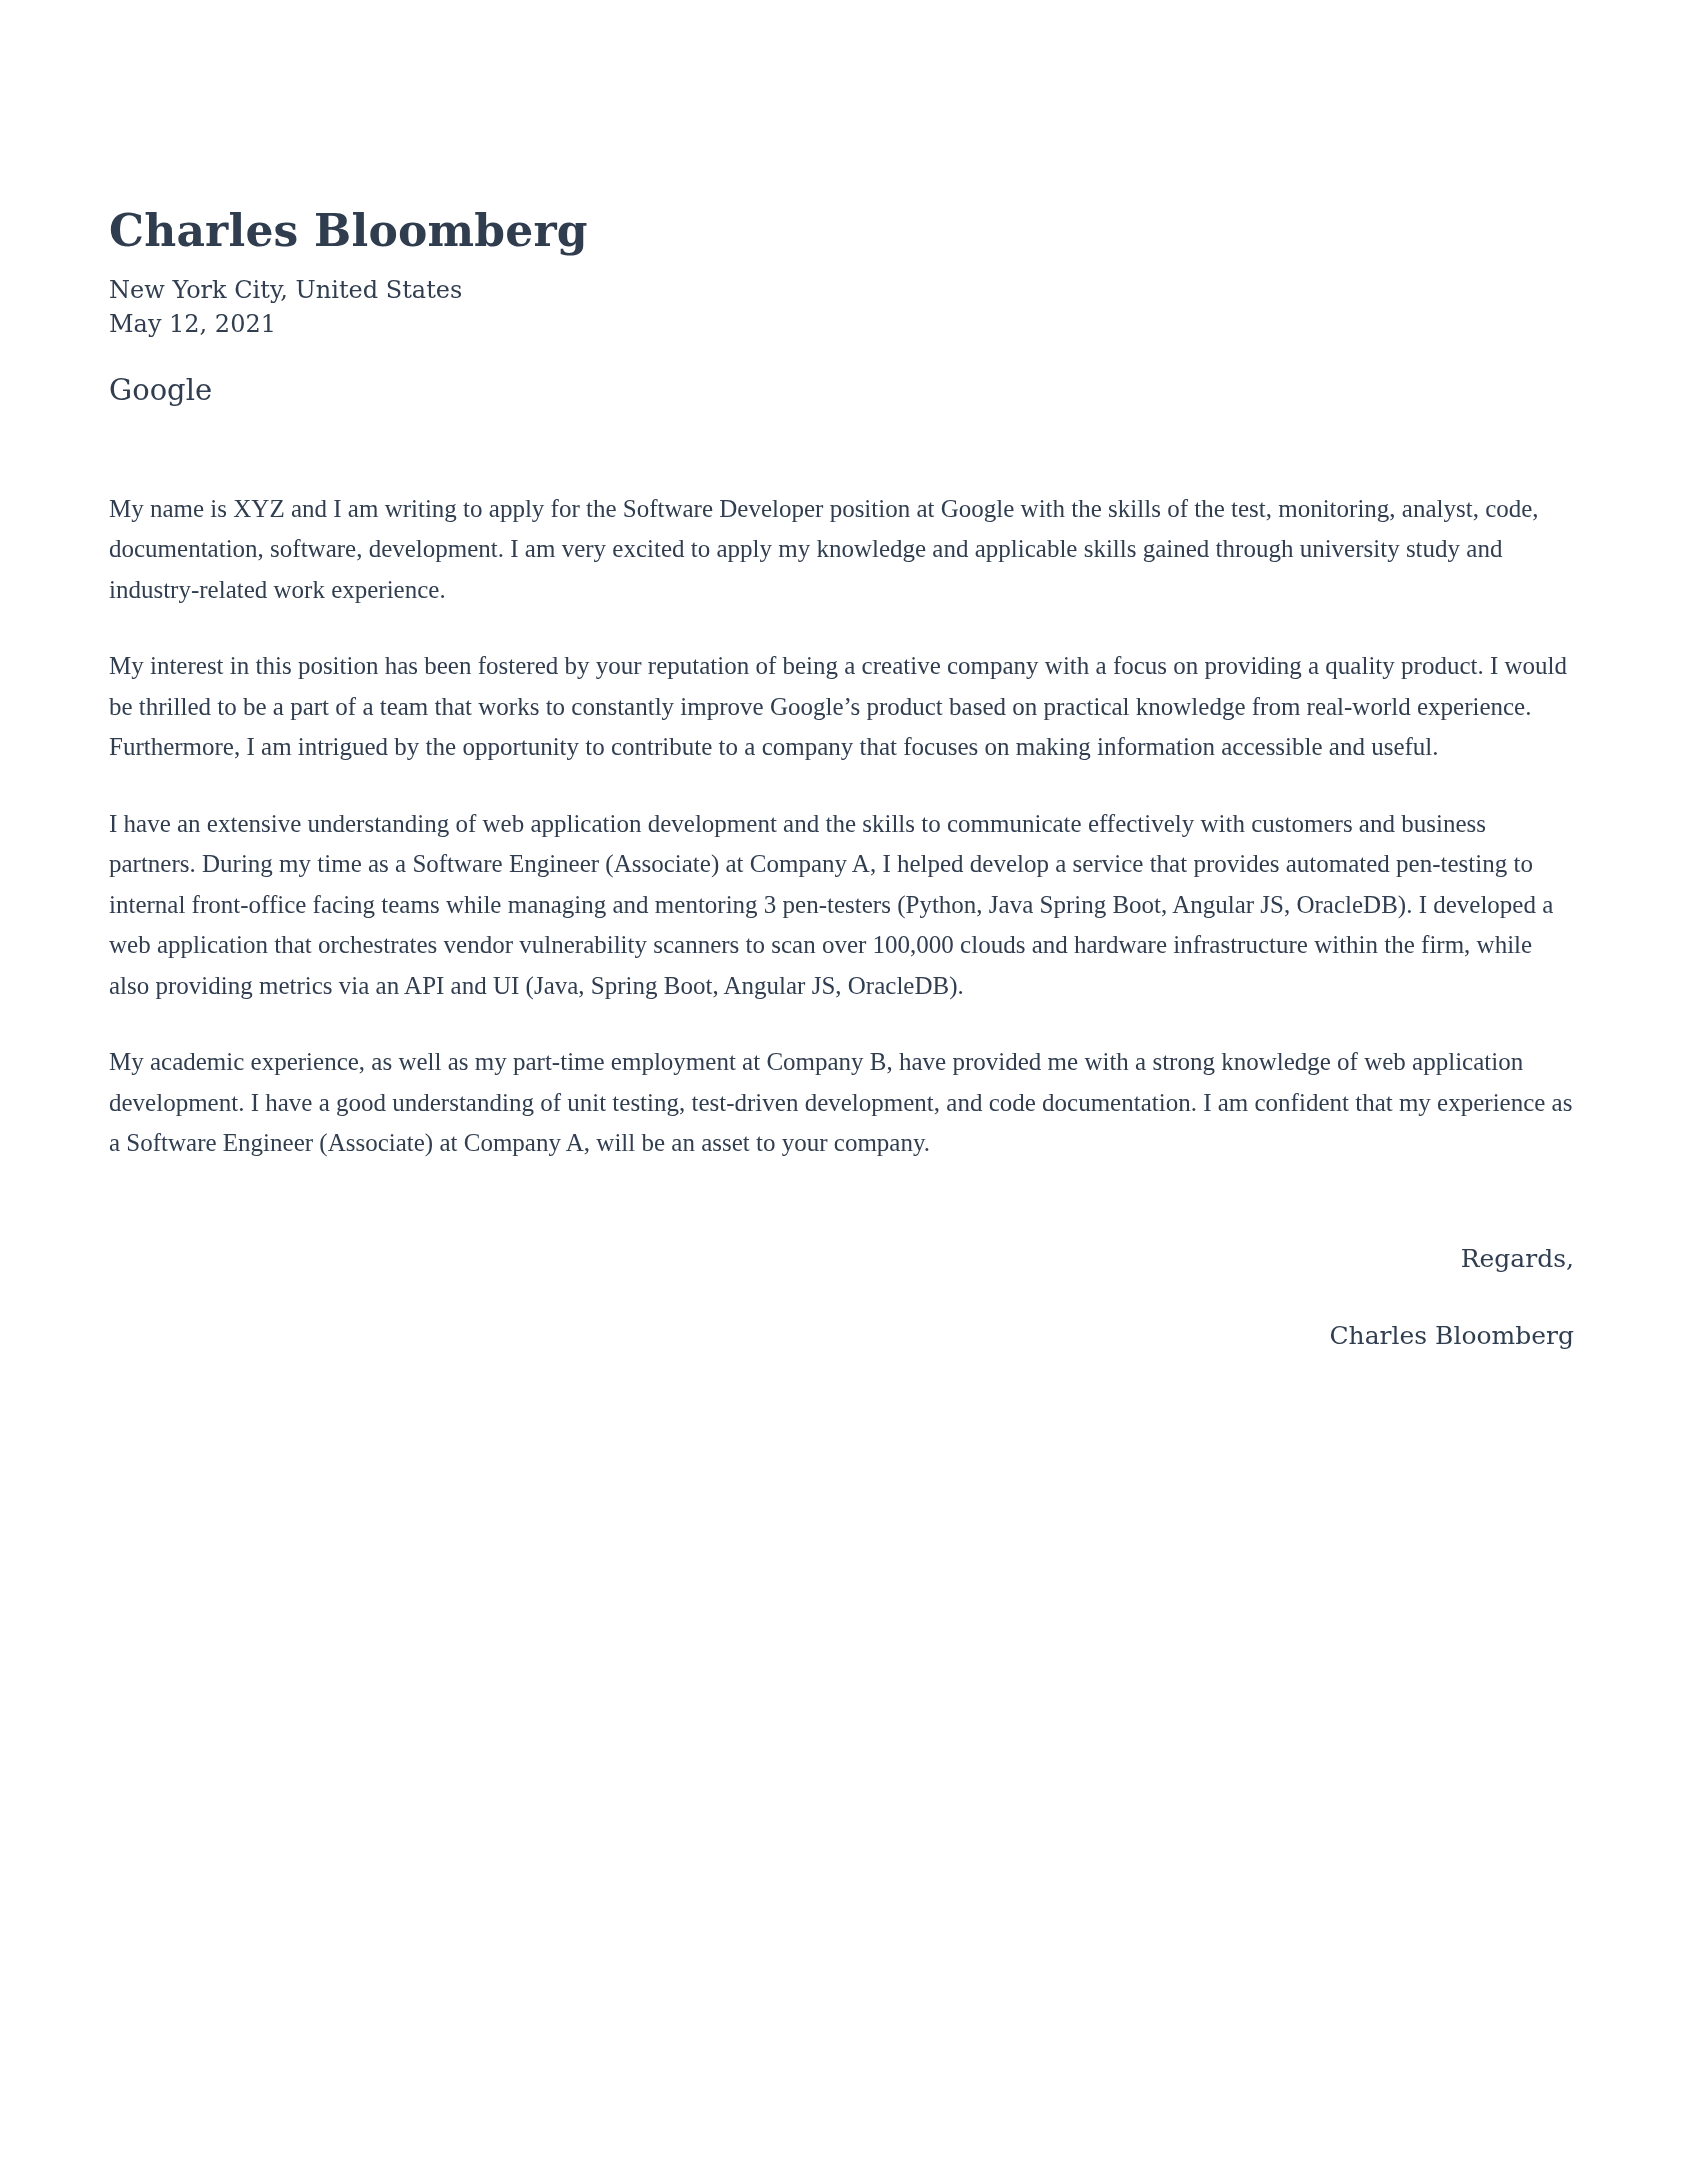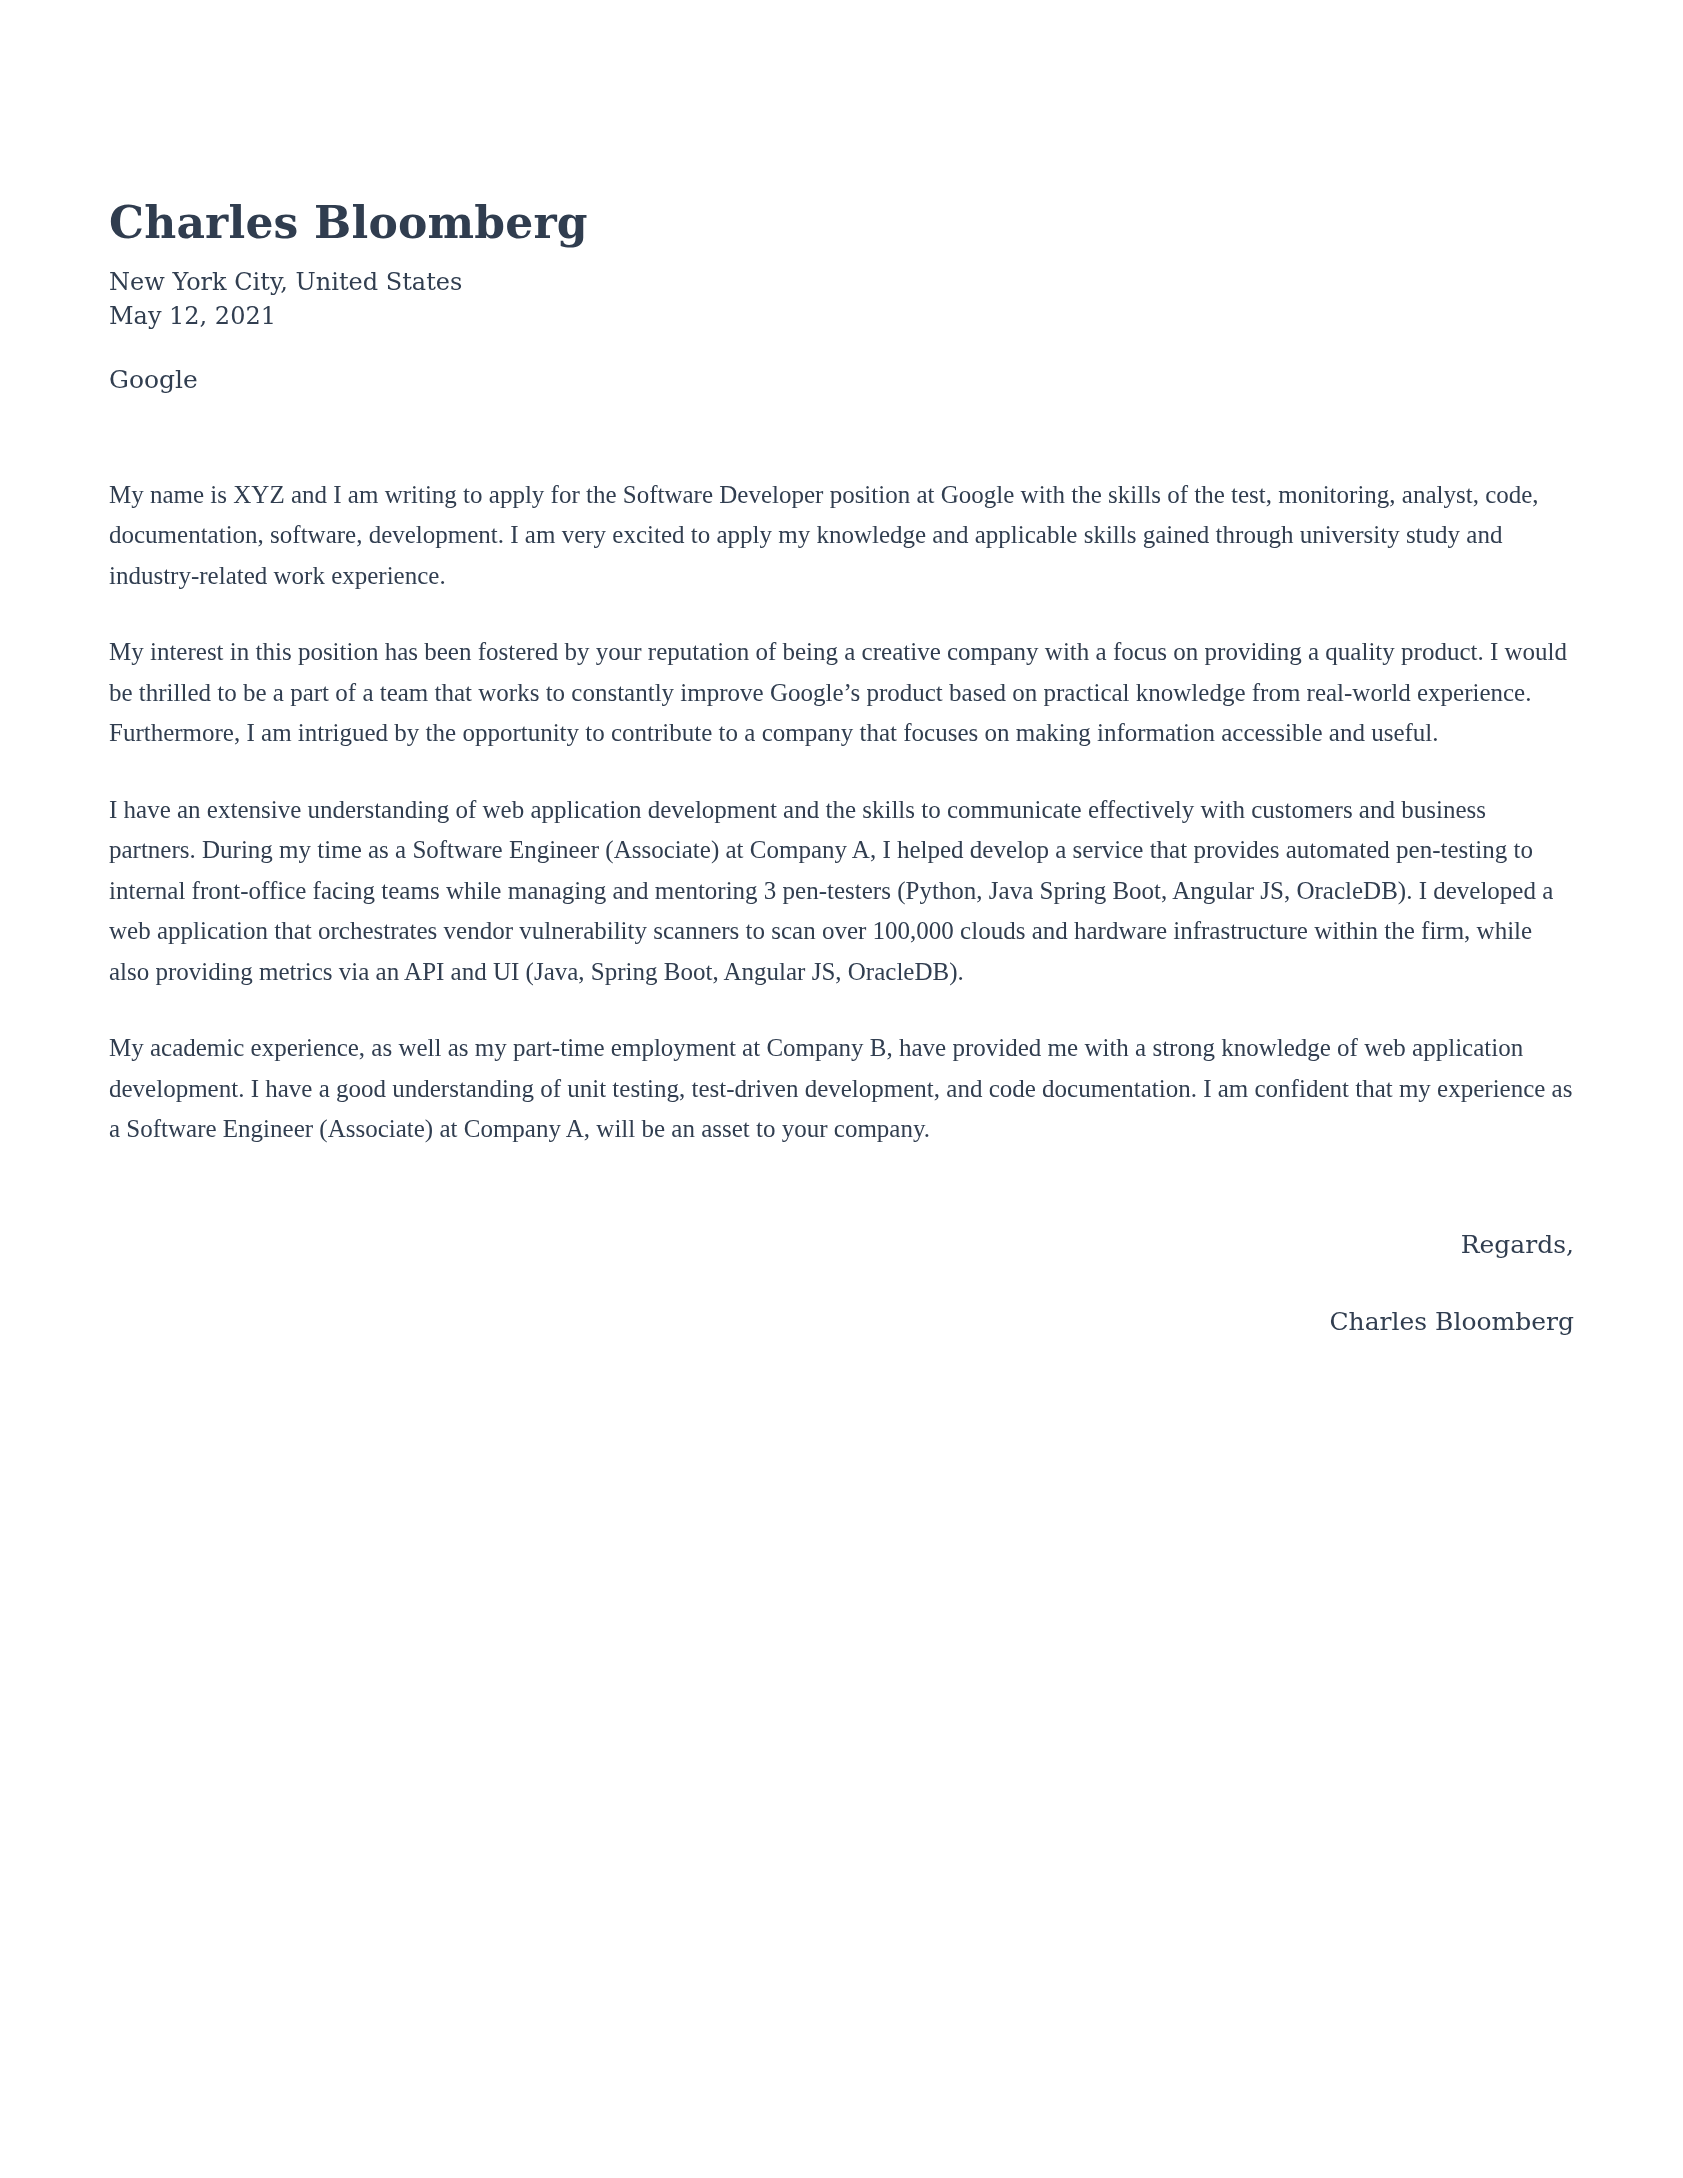--- a/index.html
+++ b/index.html
@@ -5,21 +5,21 @@
 <style>
   html, body {
     margin: 0;
     padding: 0;
     background: #ffffff;
   }
   .page {
     position: relative;
     width: 1683px;
     height: 2144px;
-    margin: 0 auto;
+    margin: 8px auto;
     background: #14b8a6;
     box-sizing: border-box;
     overflow: hidden;
   }
   .sheet {
     position: absolute;
     left: 0;
     top: 0;
     width: 1683px;
     height: 2178px;
@@ -48,21 +48,21 @@
     font-size: 24px;
     line-height: 1.42;
     color: #313e50;
     margin: 0;
     white-space: pre-wrap;
   }
   .spacer-sm { height: 38px; }
   .spacer-md { height: 40px; }
   .single-line {
     font-family: "DejaVu Serif", "Liberation Serif", serif;
-    font-size: 25px;
+    font-size: 29px;
     line-height: 1.5;
     color: #313e50;
     margin: 0;
     white-space: pre-wrap;
   }
   .body-para {
     font-family: Liberation Serif, serif;
     font-size: 25px;
     line-height: 1.62;
     color: #313e50;

